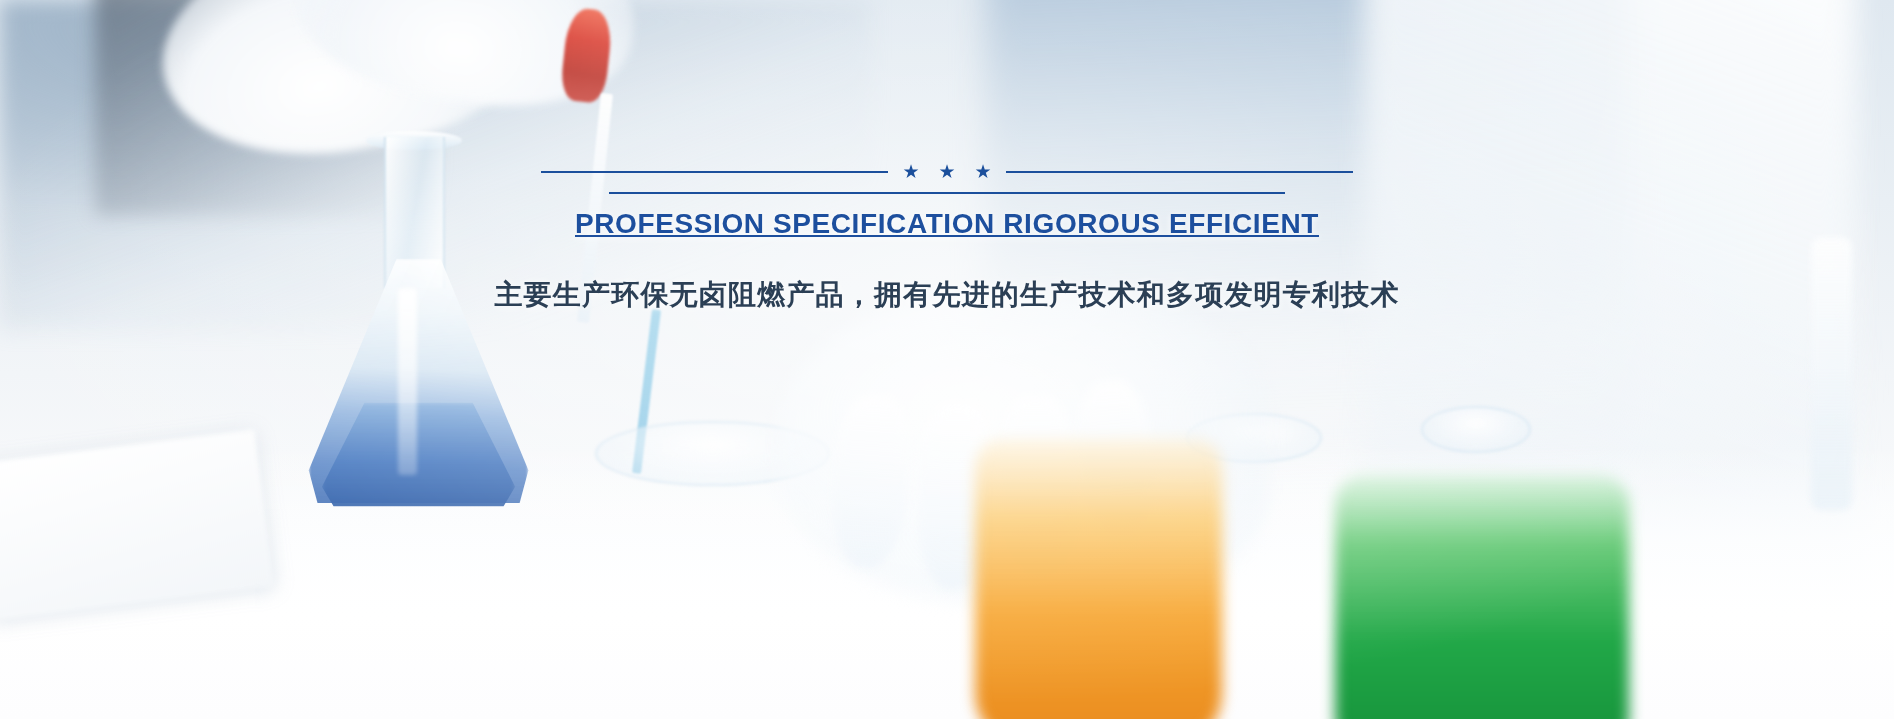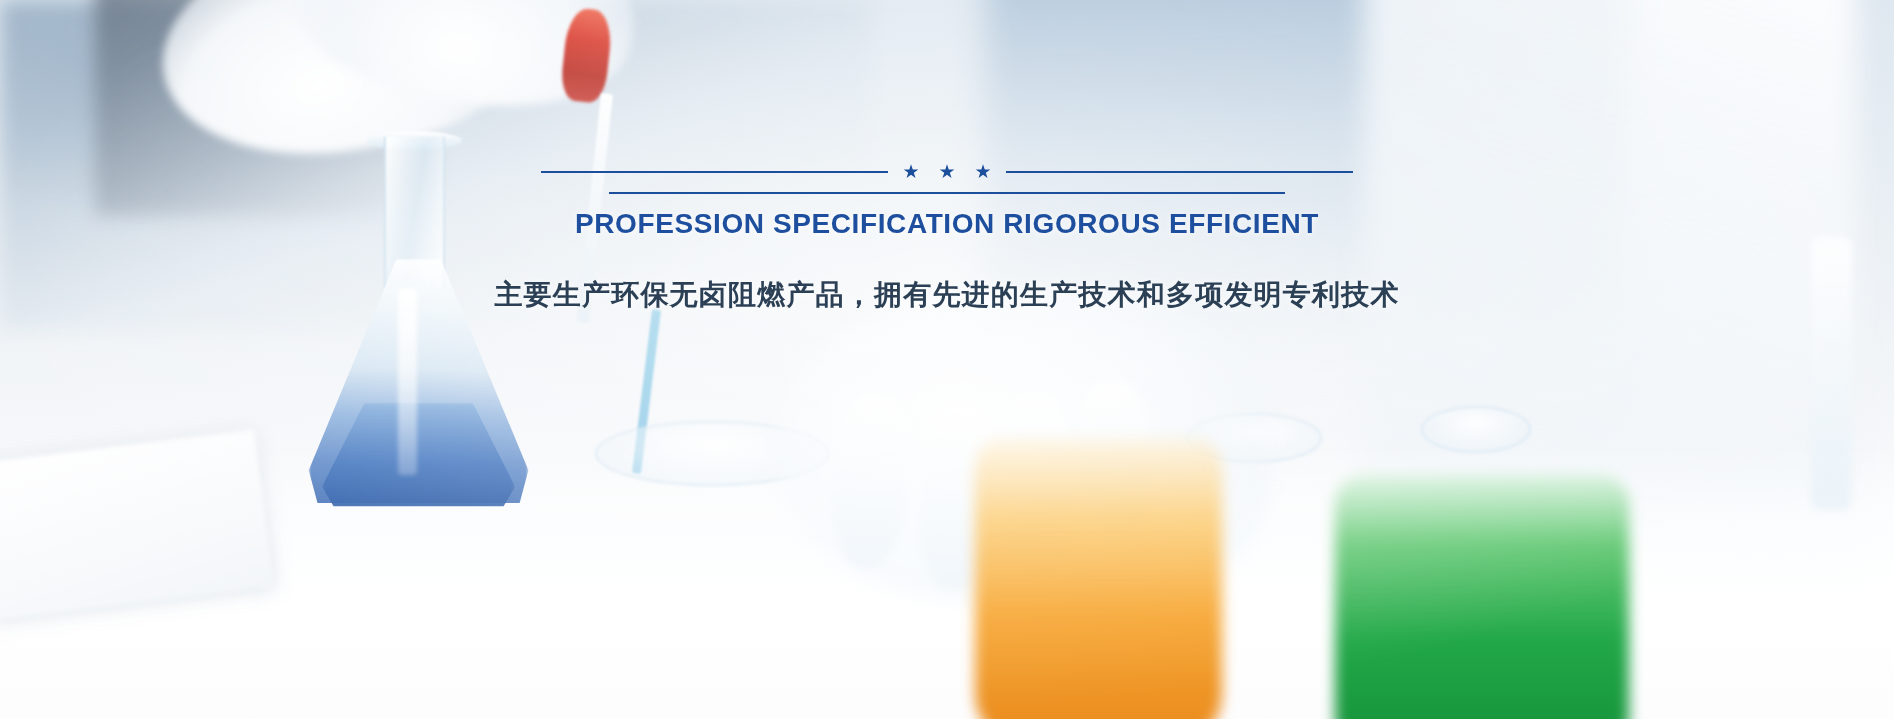--- a/index.html
+++ b/index.html
@@ -235,20 +235,21 @@
   }
 
   .subtitle-en{
     margin-top:14px;
     font-size:28px;
     font-weight:bold;
     letter-spacing:.6px;
     color:#1d4f9e;
     white-space:nowrap;
     text-shadow:0 1px 6px rgba(255,255,255,.9);
+    text-decoration:underline;
   }
 
   .tagline-cn{
     margin-top:36px;
     font-size:28px;
     font-weight:bold;
     letter-spacing:1.2px;
     color:#2b3f55;
     white-space:nowrap;
     text-shadow:0 1px 8px rgba(255,255,255,.95);

